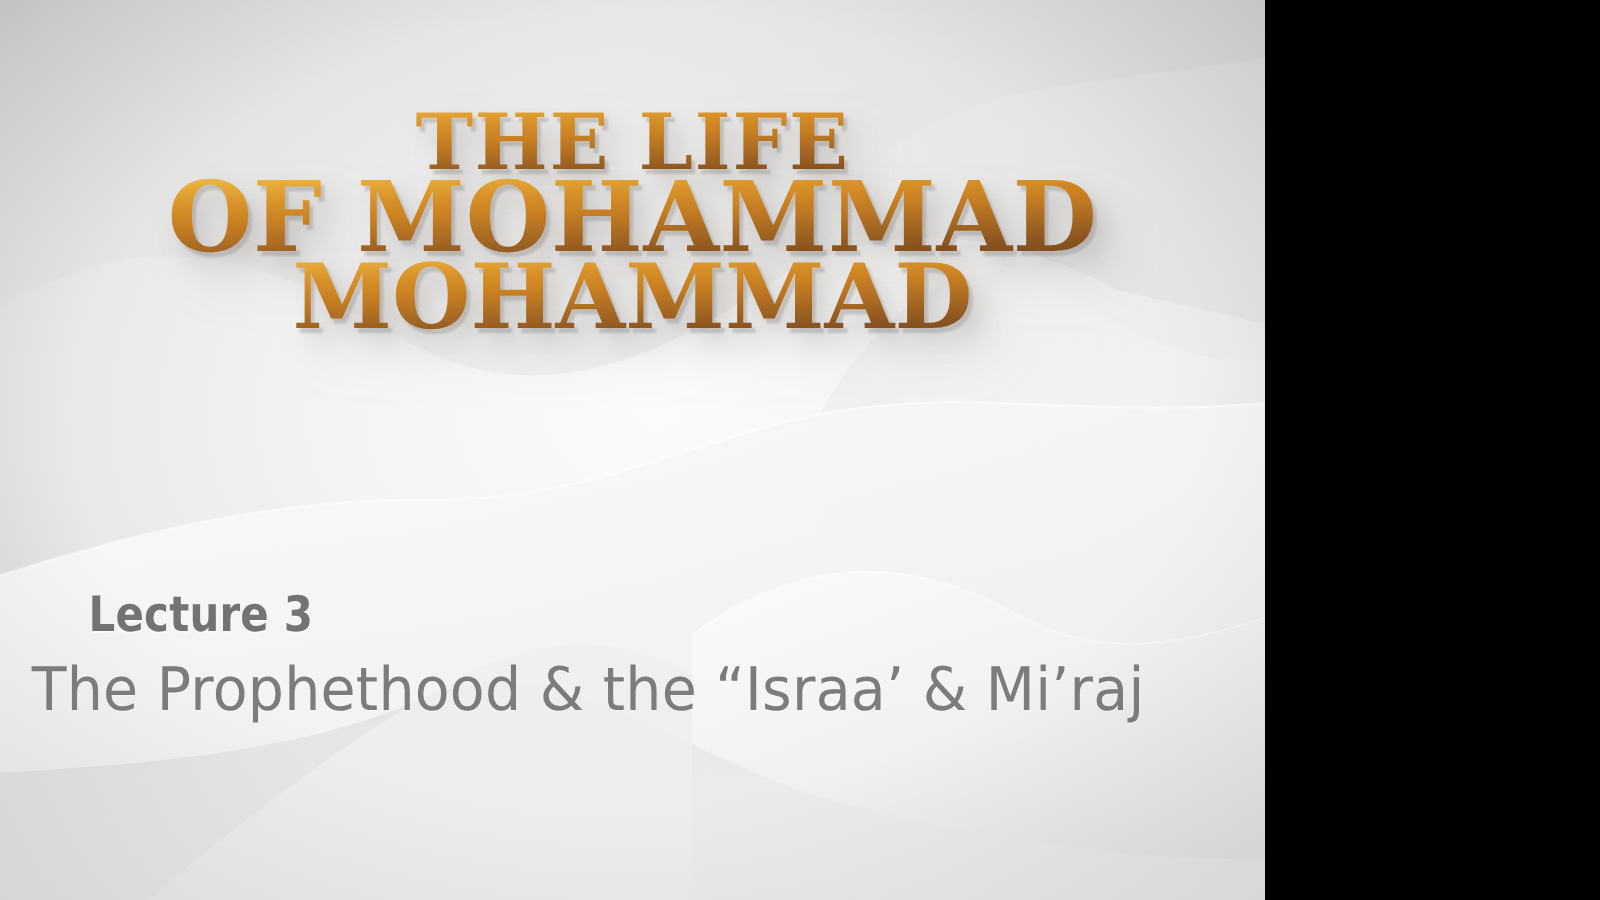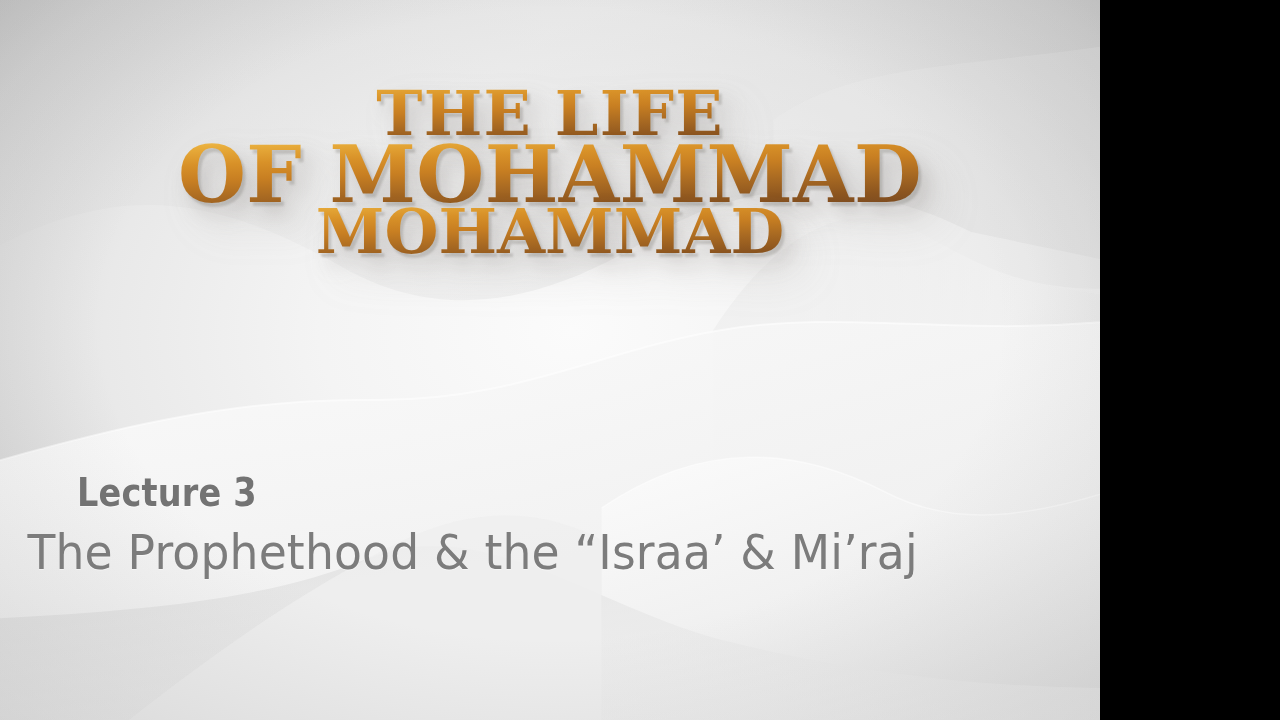--- a/index.html
+++ b/index.html
@@ -3,21 +3,21 @@
 <meta charset="utf-8">
 <title>Lecture Title Card</title>
 <style>
   html, body {
     margin: 0;
     padding: 0;
     background: #000;
   }
   #stage {
     position: relative;
-    width: 1100px;
+    width: 1012px;
     height: 720px;
     overflow: hidden;
     font-family: "Liberation Sans", sans-serif;
     background: #d8d8d8;
   }
 
   
   .bg-base {
     position: absolute;
     inset: 0;
@@ -70,21 +70,21 @@
     background-clip: text;
     color: transparent;
     -webkit-text-fill-color: transparent;
     filter:
       drop-shadow(3px 4px 1px rgba(120,115,110,0.30))
       drop-shadow(9px 11px 9px rgba(130,125,120,0.26))
       drop-shadow(18px 20px 18px rgba(140,135,130,0.18));
   }
   .logo-l1 { font-size: 62px; letter-spacing: 0.02em; }
   .logo-l2 { font-size: 78px; margin-top: -6px; letter-spacing: 0.005em; }
-  .logo-l3 { font-size: 62px; margin-top: -10px; letter-spacing: 0.0em; }
+  .logo-l3 { font-size: 72px; margin-top: -10px; letter-spacing: 0.0em; }
 
   
   .logo-line::after { content: ""; }
 
   
   .subtitle-wrap {
     position: absolute;
     left: 0; right: 0;
     top: 470px;
     text-align: left;

